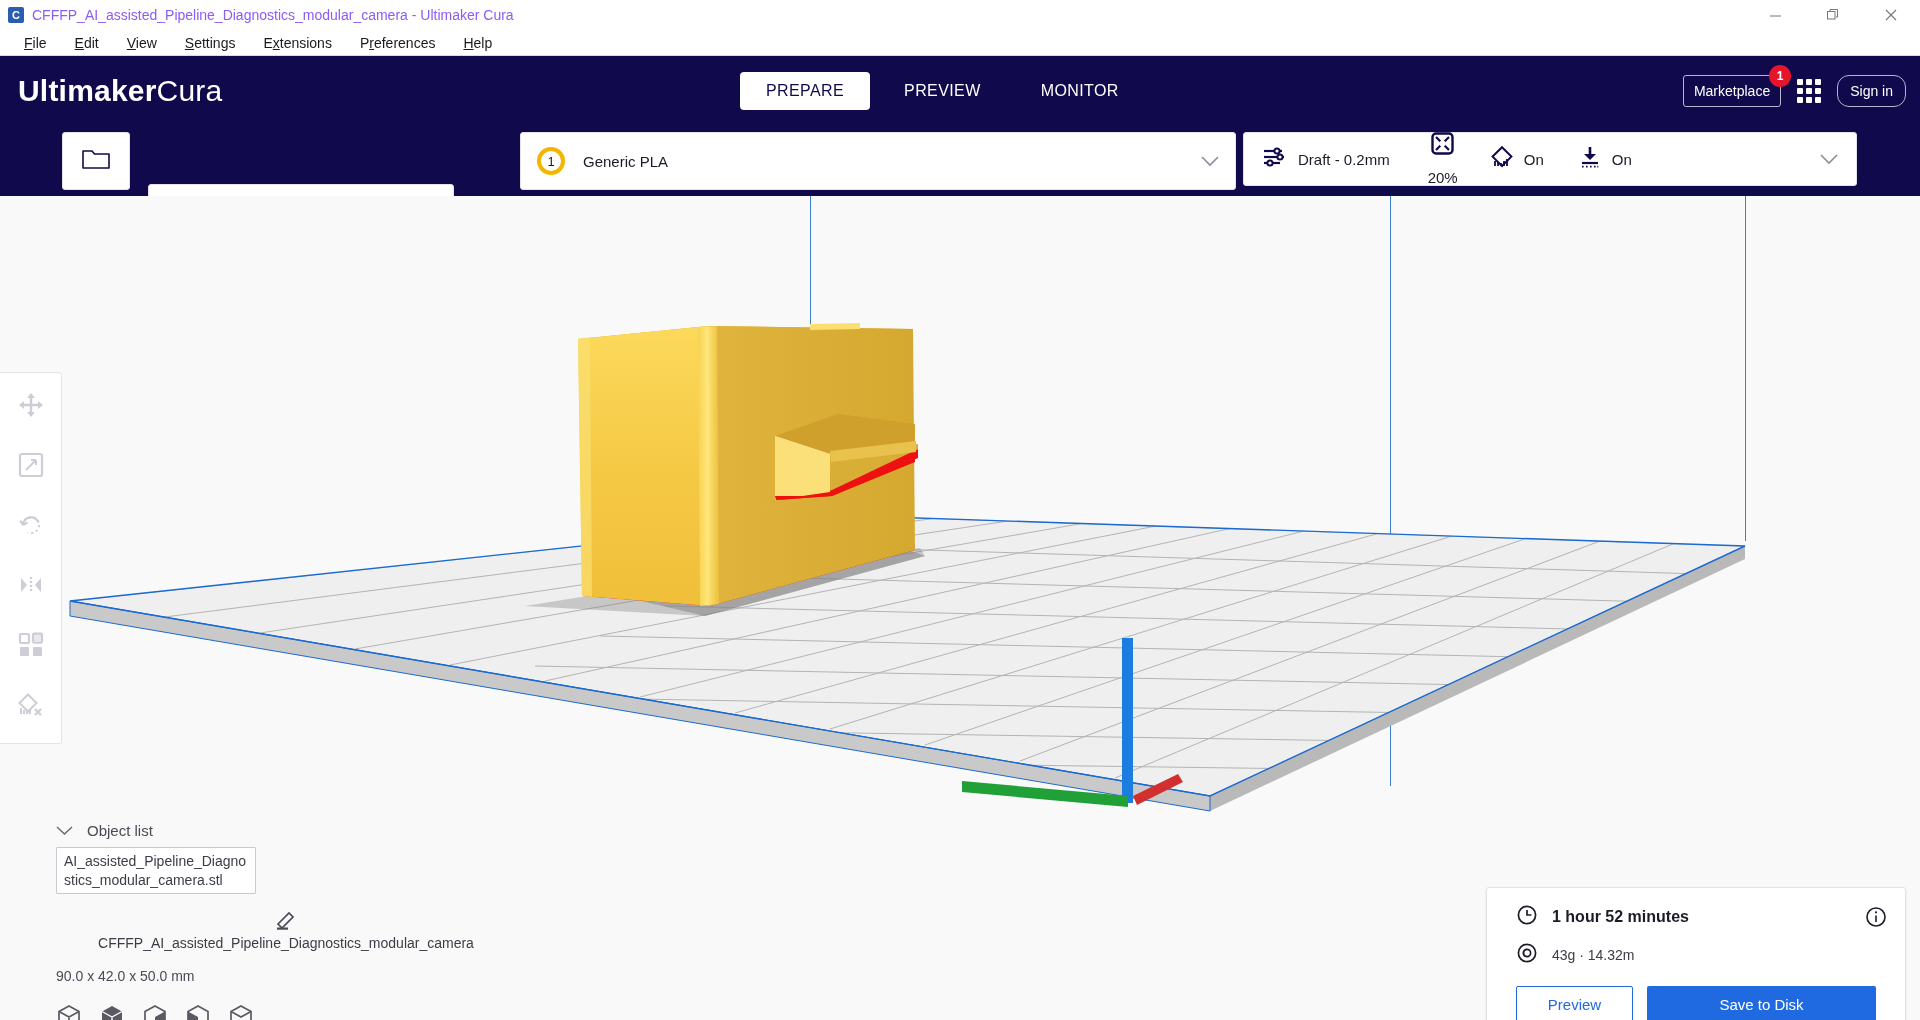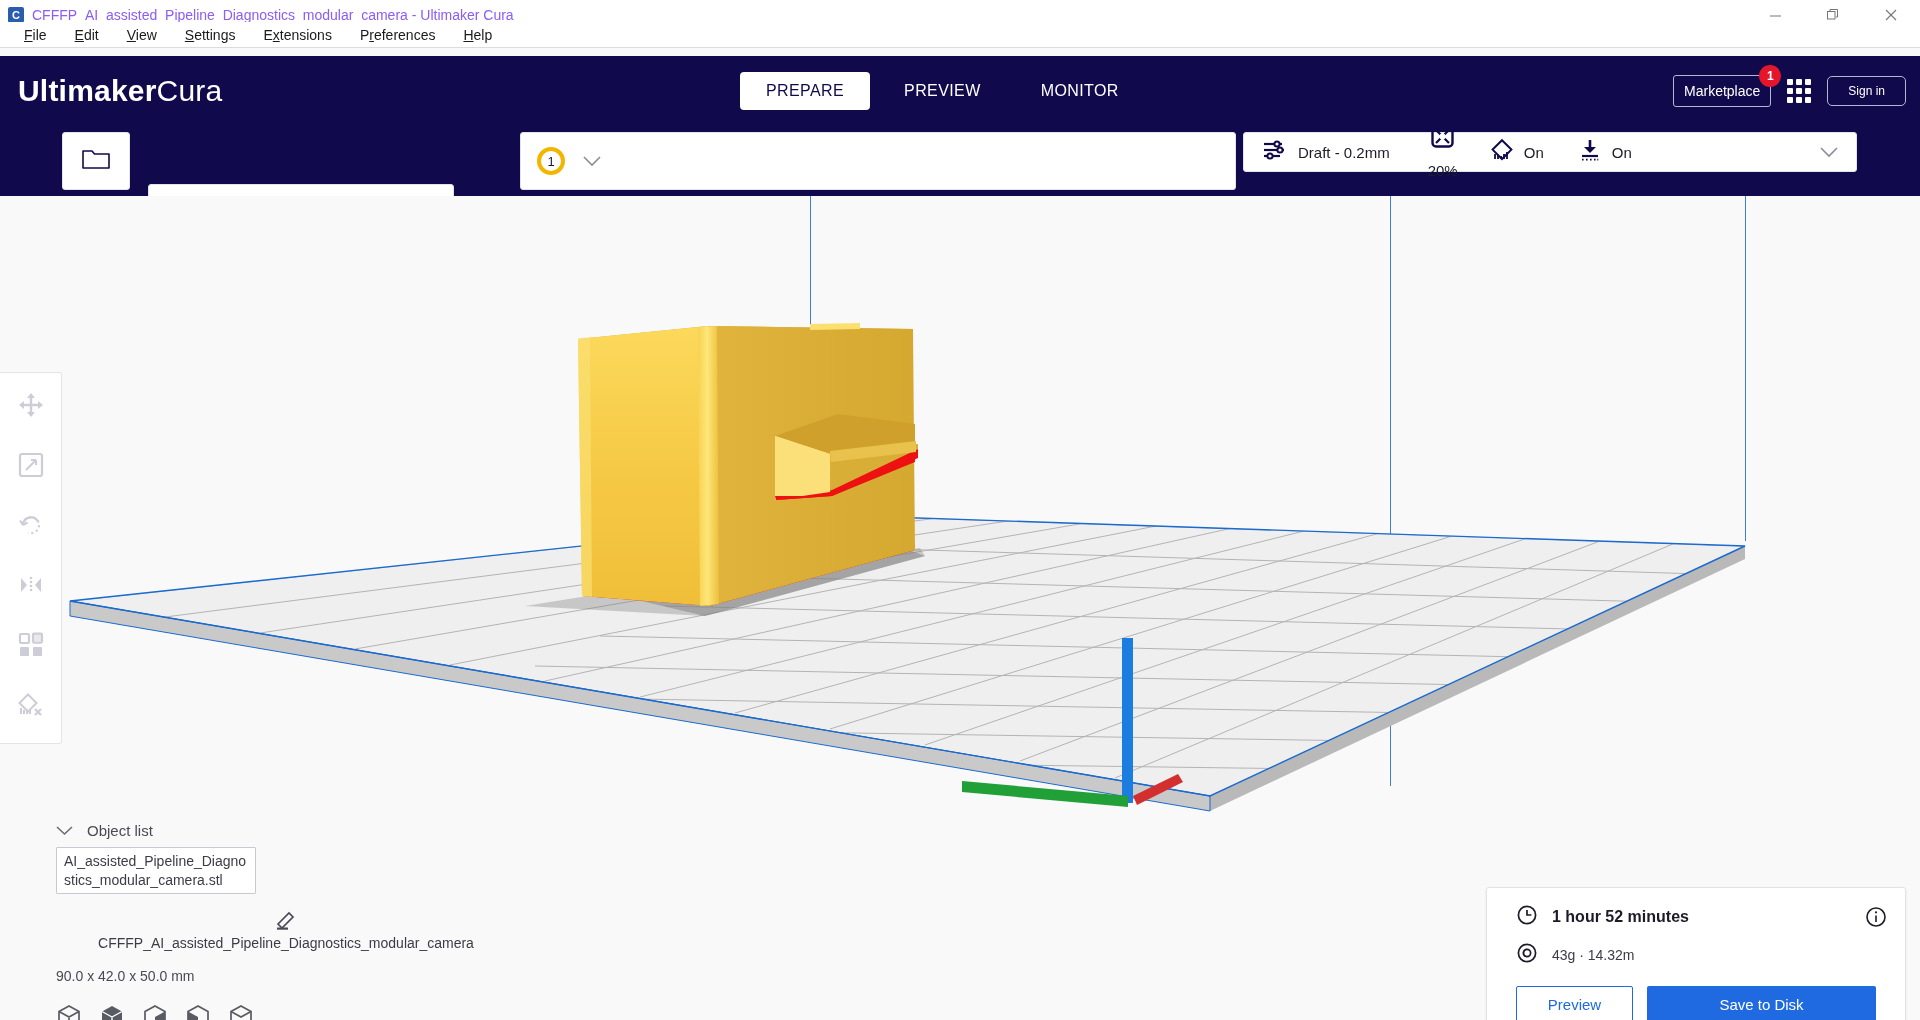--- a/index.html
+++ b/index.html
@@ -25,21 +25,21 @@
   .title-text { font-size: 14px; color: #8b5cf6; }
   .winbtns { position: absolute; right: 0; top: 0; height: 30px; display: flex; }
   .winbtn {
     width: 58px; height: 30px; display: flex; align-items: center;
     justify-content: center; color: #777;
   }
   .winbtn svg { display: block; }
 
   
   .menubar {
-    position: absolute; top: 22px; left: 0; width: 1920px; height: 26px;
+    position: absolute; top: 30px; left: 0; width: 1920px; height: 26px;
     background: #ffffff; display: flex; align-items: center;
     border-bottom: 1px solid #dcdcdc; padding-left: 10px;
   }
   .menu-item {
     font-size: 14px; color: #1a1a1a; padding: 3px 14px; white-space: nowrap;
   }
   .menu-item u { text-decoration: underline; }
 
   
   .cura-header {
@@ -72,22 +72,22 @@
   .badge {
     position: absolute; top: -10px; right: -10px; width: 22px; height: 22px;
     background: #e5162b; color: #fff; border-radius: 50%;
     font-size: 12px; font-weight: bold; display: flex;
     align-items: center; justify-content: center;
   }
   .grid-icon { display: grid; grid-template-columns: repeat(3, 6px);
     grid-gap: 3px; padding: 4px; }
   .grid-icon i { width: 6px; height: 6px; background: #fff; border-radius: 1px; display:block;}
   .signin-btn {
-    border: 1px solid #b7b5cf; border-radius: 5px; color: #fff;
-    font-size: 12px; padding: 7px 20px; background: transparent; white-space: nowrap;
+    border: 1px solid #b7b5cf; border-radius: 12px; color: #fff;
+    font-size: 14px; padding: 7px 12px; background: transparent; white-space: nowrap;
   }
 
   
   .configbar {
     position: absolute; top: 126px; left: 0; width: 1920px; height: 70px;
     background: #100a4c;
   }
   .open-btn {
     position: absolute; left: 62px; top: 6px; width: 68px; height: 58px;
     background: #fff; border: 1px solid #e2e2e8; border-radius: 3px;
@@ -104,21 +104,21 @@
     background: #fff; border: 1px solid #e2e2e8; border-radius: 3px;
     display: flex; align-items: center; padding: 0 16px;
   }
   .extruder-num {
     width: 28px; height: 28px; border-radius: 50%; border: 4px solid #f2b600;
     color: #1c1c28; font-size: 13px; display: flex; align-items: center;
     justify-content: center; margin-right: 18px; flex: none; background: #fff;
   }
   .mat-sel .txt { font-size: 15px; color: #1c1c28; flex: 1; }
   .settings-sel {
-    position: absolute; left: 1243px; top: 6px; width: 614px; height: 40px;
+    position: absolute; left: 1243px; top: 6px; width: 614px; height: 54px;
     background: #fff; border: 1px solid #e2e2e8; border-radius: 3px;
     display: flex; align-items: center; padding: 8px 18px; gap: 0;
   }
   .sgroup { display: flex; align-items: center; gap: 10px; }
   .sgroup .lab { font-size: 15px; color: #1c1c28; white-space: nowrap; }
   .chev { color: #8c8c9a; display: flex; align-items: center; }
 
   
   .viewport {
     position: absolute; top: 196px; left: 0; width: 1920px; height: 843px;
@@ -258,20 +258,21 @@
       <div class="txt">Anycubic Kobra 2</div>
       <span class="chev">
         <svg width="18" height="11" viewBox="0 0 18 11">
             <path d="M1 1 L9 9 L17 1" fill="none" stroke="#8c8c9a" stroke-width="1.6"></path>
           </svg>
       </span>
     </div>
 
     <div class="mat-sel">
       <div class="extruder-num">1</div>
+      <div class="txt">Generic PLA</div>
       <span class="chev">
         <svg width="18" height="11" viewBox="0 0 18 11">
             <path d="M1 1 L9 9 L17 1" fill="none" stroke="#8c8c9a" stroke-width="1.6"></path>
           </svg>
       </span>
     </div>
 
     <div class="settings-sel">
       <div class="sgroup" style="margin-right:38px;">
         <span>

